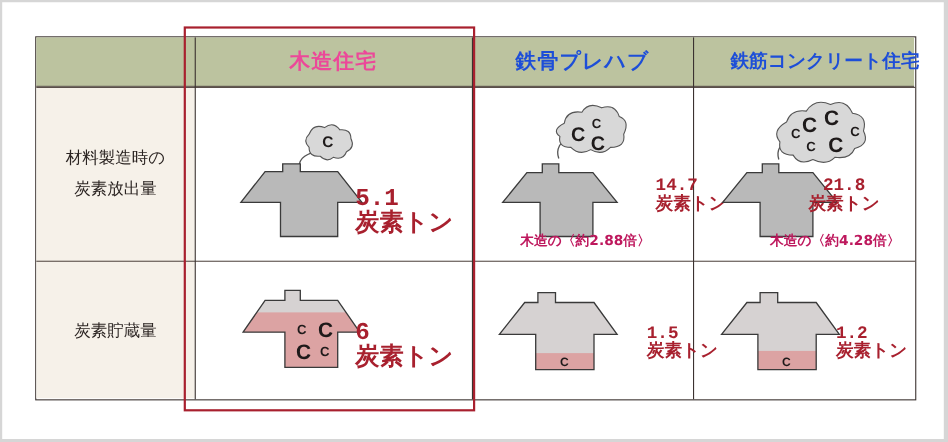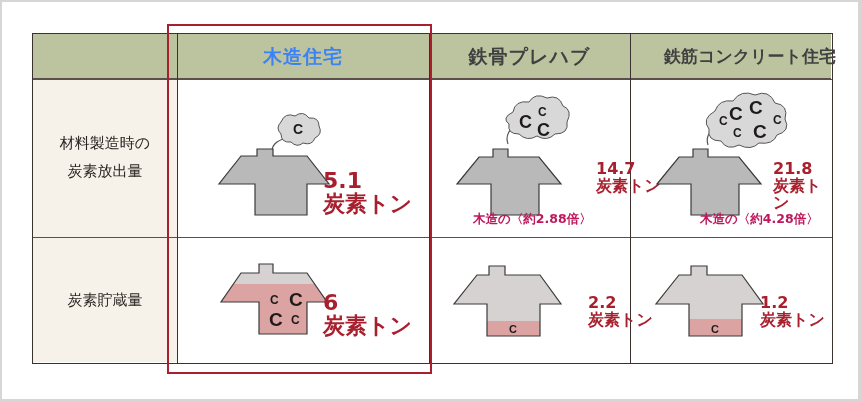--- a/index.html
+++ b/index.html
@@ -17,33 +17,33 @@
     position:absolute; left:32px; top:33px; width:801px; height:331px;
     border:1.5px solid #3b3230; box-sizing:border-box;
   }
   .cell { position:absolute; box-sizing:border-box; }
   .hdr { background:#bcc39f; top:0; height:45px; border-bottom:1px solid #5a4f4a; }
   .lbl { background:#f6f1e9; left:0; width:144px; }
   .vline { position:absolute; top:0; bottom:0; width:1px; background:#3b3230; }
   .hline { position:absolute; left:0; right:0; height:1px; background:#5a4f4a; }
   .hdr-text {
     position:absolute; top:0; height:45px; line-height:45px; text-align:center;
-    font-weight:bold; font-size:19px; color:#404040; letter-spacing:1px;
+    font-weight:bold; font-size:19px; color:#1d4ed8; letter-spacing:1px;
   }
-  .hdr-text.active { color:#3b82f6; }
+  .hdr-text.active { color:#ec4899; }
   .row-label {
     position:absolute; left:0; width:144px; text-align:center;
     font-size:15px; color:#2b2422; line-height:28px;
   }
   .highlight {
     position:absolute; left:167px; top:24px; width:265px; height:350px;
     border:2.5px solid #a8202e; box-sizing:border-box; pointer-events:none;
   }
   .val {
-    position:absolute; color:#a8202e; font-weight:bold; line-height:1.05;
+    position:absolute; color:#a8202e; font-weight:bold; line-height:1.05;font-family:Liberation Mono, monospace;
   }
   .val .num { display:block; }
   .val.big { font-size:22px; }
   .val.small { font-size:16px; }
   .ratio {
     position:absolute; font-size:12.5px; font-weight:bold; color:#be185d; white-space:nowrap;
   }
   svg { position:absolute; overflow:visible; }
   .ctext { font-family:"Liberation Sans","DejaVu Sans",sans-serif; font-weight:bold; fill:#1e1a1a; }
 </style>
@@ -105,21 +105,21 @@
     <path d="M55 56 C 52 46, 58 40, 68 36" stroke="#555" stroke-width="1.2" fill="none"></path>
     <path d="M62 22 q4 -12 18 -10 q8 -12 22 -6 q14 -6 20 8 q14 2 10 16 q6 12 -8 16 q-4 10 -18 8 q-8 8 -20 2 q-12 6 -18 -4 q-14 0 -12 -12 q-8 -10 6 -18z" fill="#d8d8d8" stroke="#555" stroke-width="1"></path>
     <text x="66" y="36" font-size="12" class="ctext">C</text>
     <text x="76" y="31" font-size="19" class="ctext">C</text>
     <text x="96" y="25" font-size="19" class="ctext">C</text>
     <text x="120" y="35" font-size="12" class="ctext">C</text>
     <text x="80" y="48" font-size="12" class="ctext">C</text>
     <text x="100" y="49" font-size="19" class="ctext">C</text>
     <path d="M40 60 L55 60 L55 68 L86 68 L108 95 L86 95 L86 126 L38 126 L38 95 L4 95 L26 68 L40 68 Z" fill="#b9b9b9" stroke="#3a3a3a" stroke-width="1.2"></path>
   </svg>
-  <div class="val small" style="left:740px;top:127px;">
+  <div class="val small" style="left:702px;top:127px;text-align:center;">
     <span class="num">21.8</span>
     <span>炭素トン</span>
   </div>
   <div class="ratio" style="left:644px;top:177px;margin-left:23px;">木造の〈約4.28倍〉</div>
 
   <svg style="left:182px;top:230px;" width="120" height="80">
     <defs>
       <clipPath id="h1">
           <path d="M44 0 L58 0 L58 9 L92 9 L112 38 L92 38 L92 70 L44 70 L44 38 L6 38 L26 9 L44 9 Z"></path>
         </clipPath>
@@ -146,21 +146,21 @@
         </clipPath>
     </defs>
     <g clip-path="url(#h2)">
       <rect x="0" y="0" width="110" height="80" fill="#d6d2d2"></rect>
       <rect x="0" y="55" width="110" height="25" fill="#dca3a3"></rect>
     </g>
     <path d="M36 0 L52 0 L52 9 L87 9 L108 38 L87 38 L87 70 L34 70 L34 38 L1 38 L24 9 L36 9 Z" fill="none" stroke="#3a3a3a" stroke-width="1.2"></path>
     <text x="56" y="67" font-size="11" class="ctext">C</text>
   </svg>
   <div class="val small" style="left:555px;top:261px;">
-    <span class="num">2.2</span>
+    <span class="num">1.5</span>
     <span>炭素トン</span>
   </div>
 
   <svg style="left:622px;top:232px;" width="110" height="80">
     <defs>
       <clipPath id="h3">
           <path d="M36 0 L52 0 L52 9 L87 9 L108 38 L87 38 L87 70 L34 70 L34 38 L1 38 L24 9 L36 9 Z"></path>
         </clipPath>
     </defs>
     <g clip-path="url(#h3)">

